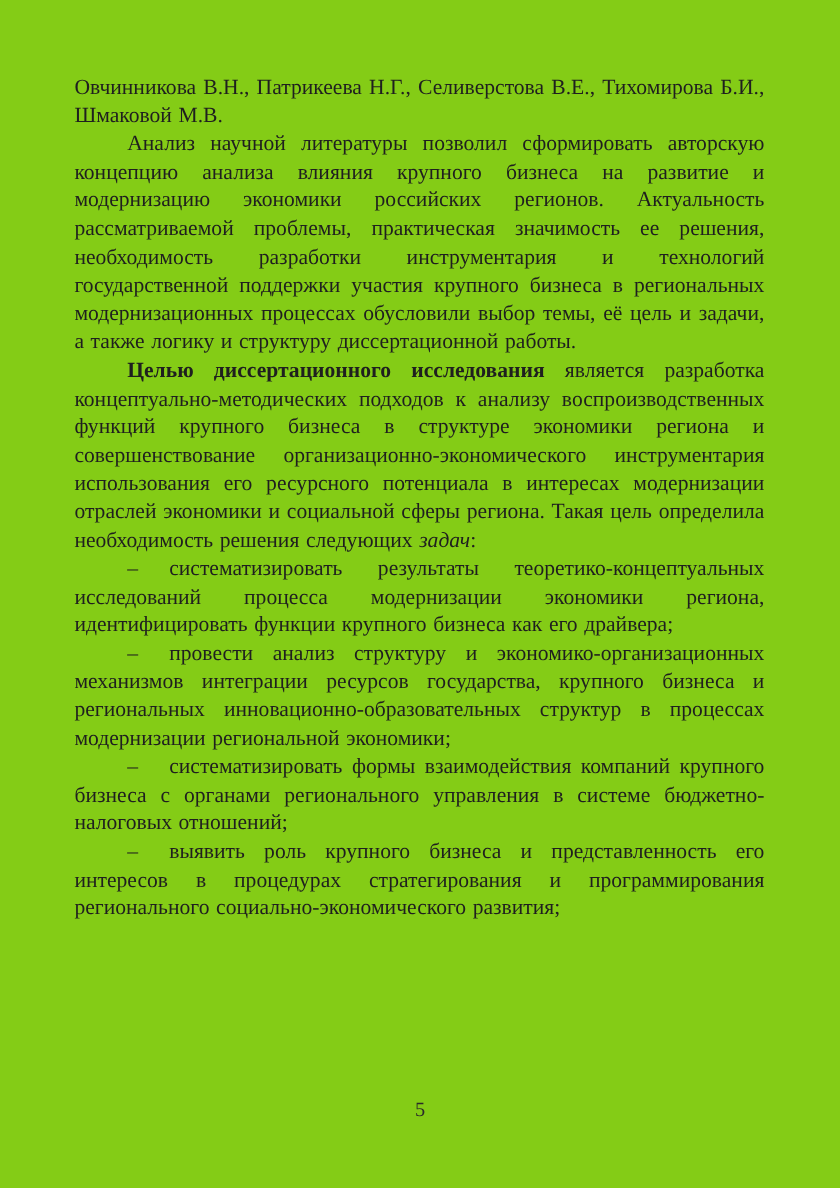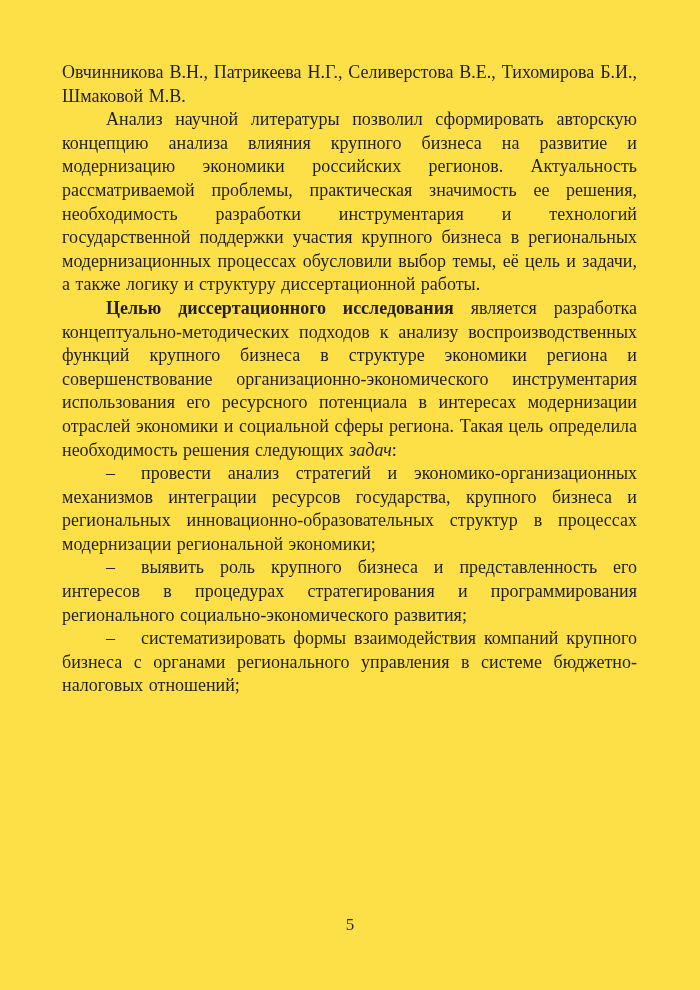--- a/index.html
+++ b/index.html
@@ -4,21 +4,21 @@
 <style>
   html, body {
     margin: 0;
     padding: 0;
     background: #ffffff;
   }
   .sheet {
     position: relative;
     width: 700px;
     height: 990px;
-    background: #fde047;
+    background: #84cc16;
     overflow: hidden;
     font-family: "Liberation Serif", "DejaVu Serif", serif;
     color: #1f1f1f;
   }
   .textblock {
     position: absolute;
     left: 62px;
     top: 61px;
     width: 575px;
   }
@@ -54,25 +54,26 @@
 
 <div class="sheet">
   <div class="textblock">
 
     <p class="para no-indent">Овчинникова В.Н., Патрикеева Н.Г., Селиверстова В.Е., Тихомирова Б.И., Шмаковой М.В.</p>
 
     <p class="para">Анализ научной литературы позволил сформировать авторскую концепцию анализа влияния крупного бизнеса на развитие и модернизацию экономики российских регионов. Актуальность рассматриваемой проблемы, практическая значимость ее решения, необходимость разработки инструментария и технологий государственной поддержки участия крупного бизнеса в региональных модернизационных процессах обусловили выбор темы, её цель и задачи, а также логику и структуру диссертационной работы.</p>
 
     <p class="para"><b>Целью диссертационного исследования</b><span> является разработка концептуально-методических подходов к анализу воспроизводственных функций крупного бизнеса в структуре экономики региона и совершенствование организационно-экономического инструментария использования его ресурсного потенциала в интересах модернизации отраслей экономики и социальной сферы региона. Такая цель определила необходимость решения следующих </span><i>задач</i><span>:</span></p>
 
+    <p class="para task"><span class="dash">–</span><span class="tab"></span><span>систематизировать результаты теоретико-концептуальных исследований процесса модернизации экономики региона, идентифицировать функции крупного бизнеса как его драйвера;</span></p>
 
-    <p class="para task"><span class="dash">–</span><span class="tab"></span><span>провести анализ стратегий и экономико-организационных механизмов интеграции ресурсов государства, крупного бизнеса и региональных инновационно-образовательных структур в процессах модернизации региональной экономики;</span></p>
+    <p class="para task"><span class="dash">–</span><span class="tab"></span><span>провести анализ структуру и экономико-организационных механизмов интеграции ресурсов государства, крупного бизнеса и региональных инновационно-образовательных структур в процессах модернизации региональной экономики;</span></p>
 
 
 
+    <p class="para task"><span class="dash">–</span><span class="tab"></span><span>систематизировать формы взаимодействия компаний крупного бизнеса с органами регионального управления в системе бюджетно-налоговых отношений;</span></p>
+
     <p class="para task"><span class="dash">–</span><span class="tab"></span><span>выявить роль крупного бизнеса и представленность его интересов в процедурах стратегирования и программирования регионального социально-экономического развития;</span></p>
-
-    <p class="para task"><span class="dash">–</span><span class="tab"></span><span>систематизировать формы взаимодействия компаний крупного бизнеса с органами регионального управления в системе бюджетно-налоговых отношений;</span></p>
 
   </div>
 
   <div class="pageno">5</div>
 </div>
 
 </body></html>

